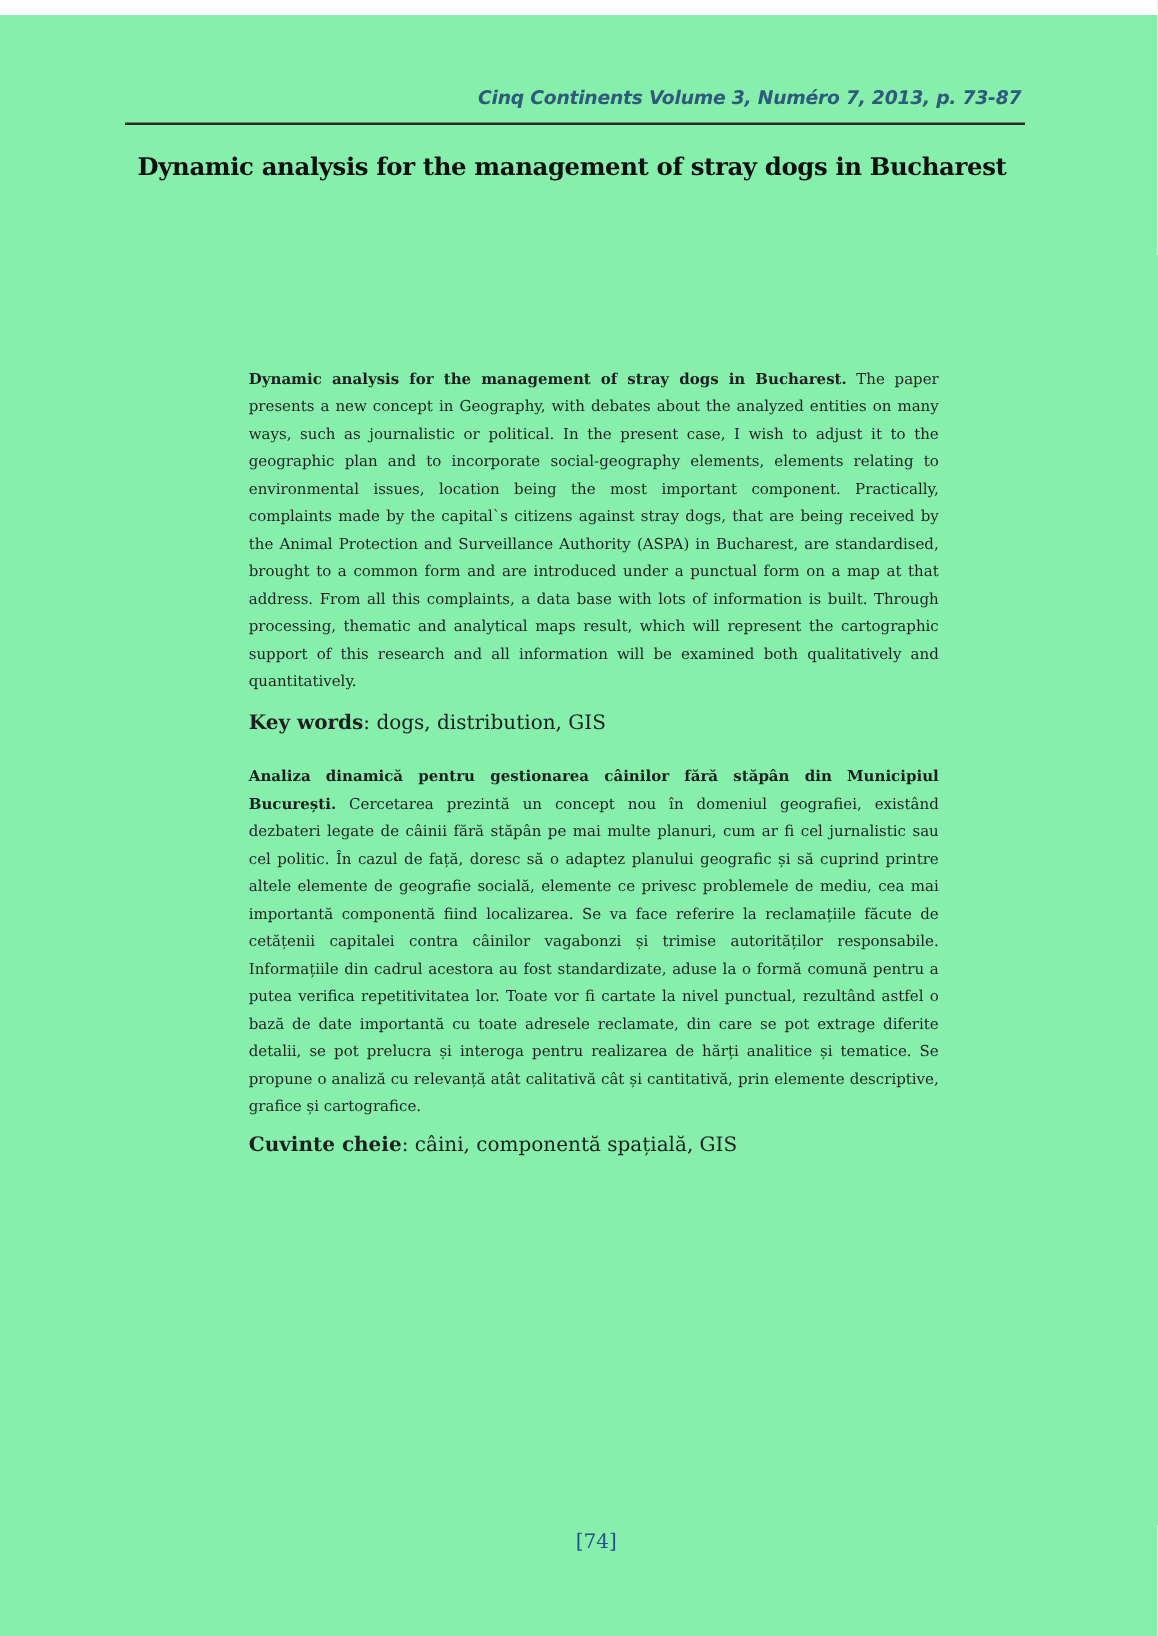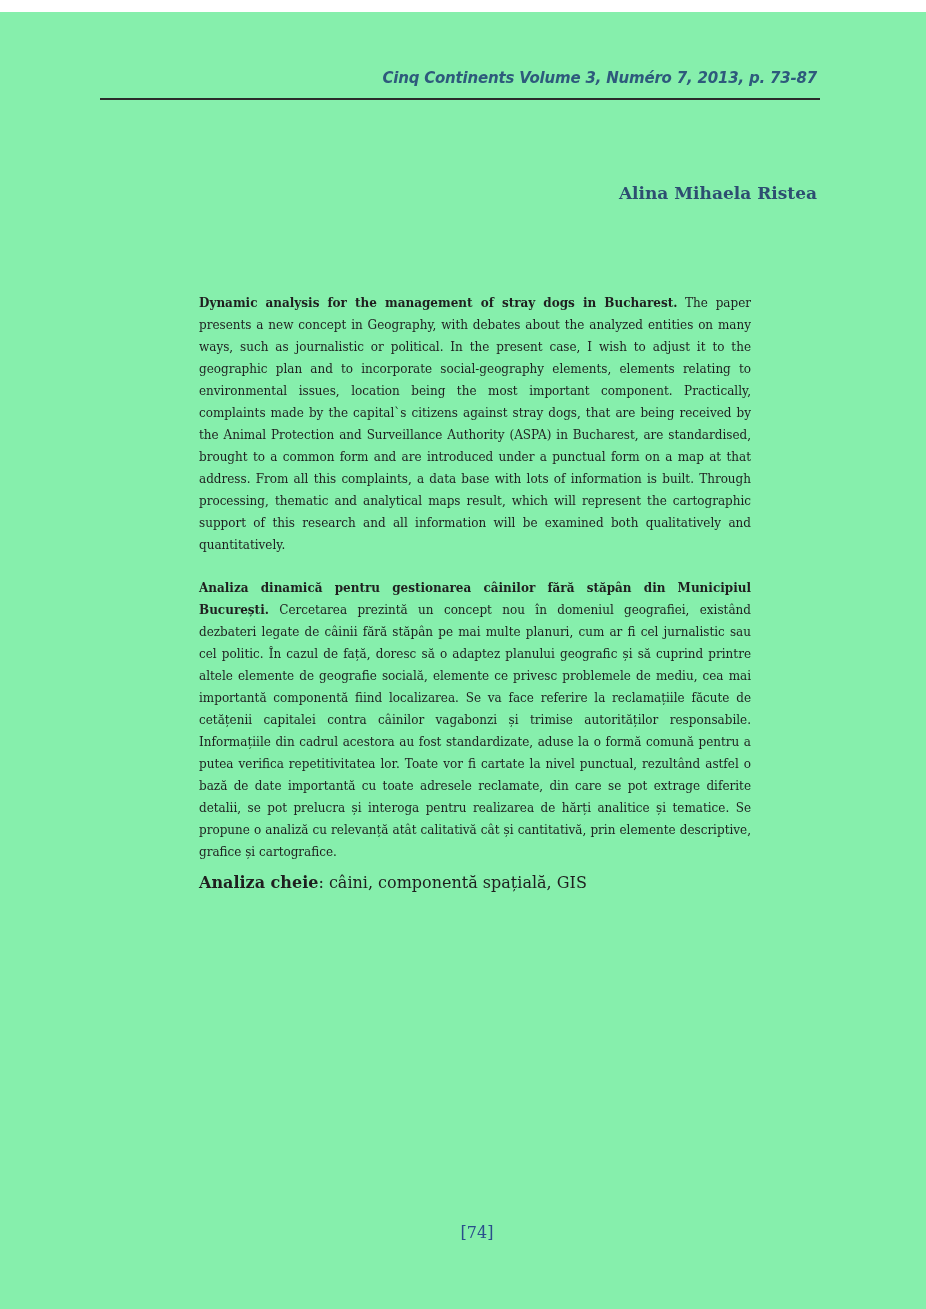--- a/index.html
+++ b/index.html
@@ -92,29 +92,30 @@
 </style>
 </head>
 <body>
 
 <div class="page">
 
   <div class="journal-line">Cinq Continents Volume 3, Numéro 7, 2013, p. 73-87</div>
 
   <div class="header-rule"></div>
 
+  <h1 class="article-title">Dynamic analysis for the management of stray dogs in Bucharest</h1>
 
-  <div class="article-author">Alina Mihaela Ristea</div>
 
   <div class="abstract-block">
 
     <p class="abstract-para en"><span class="lead">Dynamic analysis for the management of stray dogs in Bucharest.</span><span> The paper presents a new concept in Geography, with debates about the analyzed entities on many ways, such as journalistic or political. In the present case, I wish to adjust it to the geographic plan and to incorporate social-geography elements, elements relating to environmental issues, location being the most important component. Practically, complaints made by the capital`s citizens against stray dogs, that are being received by the Animal Protection and Surveillance Authority (ASPA) in Bucharest, are standardised, brought to a common form and are introduced under a punctual form on a map at that address. From all this complaints, a data base with lots of information is built. Through processing, thematic and analytical maps result, which will represent the cartographic support of this research and all information will be examined both qualitatively and quantitatively.</span></p>
 
+    <p class="keywords-line en"><span class="kw-label">Key words</span><span>: dogs, distribution, GIS</span></p>
 
     <p class="abstract-para ro"><span class="lead">Analiza dinamică pentru gestionarea câinilor fără stăpân din Municipiul București.</span><span> Cercetarea prezintă un concept nou în domeniul geografiei, existând dezbateri legate de câinii fără stăpân pe mai multe planuri, cum ar fi cel jurnalistic sau cel politic. În cazul de față, doresc să o adaptez planului geografic și să cuprind printre altele elemente de geografie socială, elemente ce privesc problemele de mediu, cea mai importantă componentă fiind localizarea. Se va face referire la reclamațiile făcute de cetățenii capitalei contra câinilor vagabonzi și trimise autorităților responsabile. Informațiile din cadrul acestora au fost standardizate, aduse la o formă comună pentru a putea verifica repetitivitatea lor. Toate vor fi cartate la nivel punctual, rezultând astfel o bază de date importantă cu toate adresele reclamate, din care se pot extrage diferite detalii, se pot prelucra și interoga pentru realizarea de hărți analitice și tematice. Se propune o analiză cu relevanță atât calitativă cât și cantitativă, prin elemente descriptive, grafice și cartografice.</span></p>
 
-    <p class="keywords-line ro"><span class="kw-label">Analiza cheie</span><span>: câini, componentă spațială, GIS</span></p>
+    <p class="keywords-line ro"><span class="kw-label">Cuvinte cheie</span><span>: câini, componentă spațială, GIS</span></p>
 
   </div>
 
   <div class="page-number">[74]</div>
 
 </div>
 
 </body></html>

